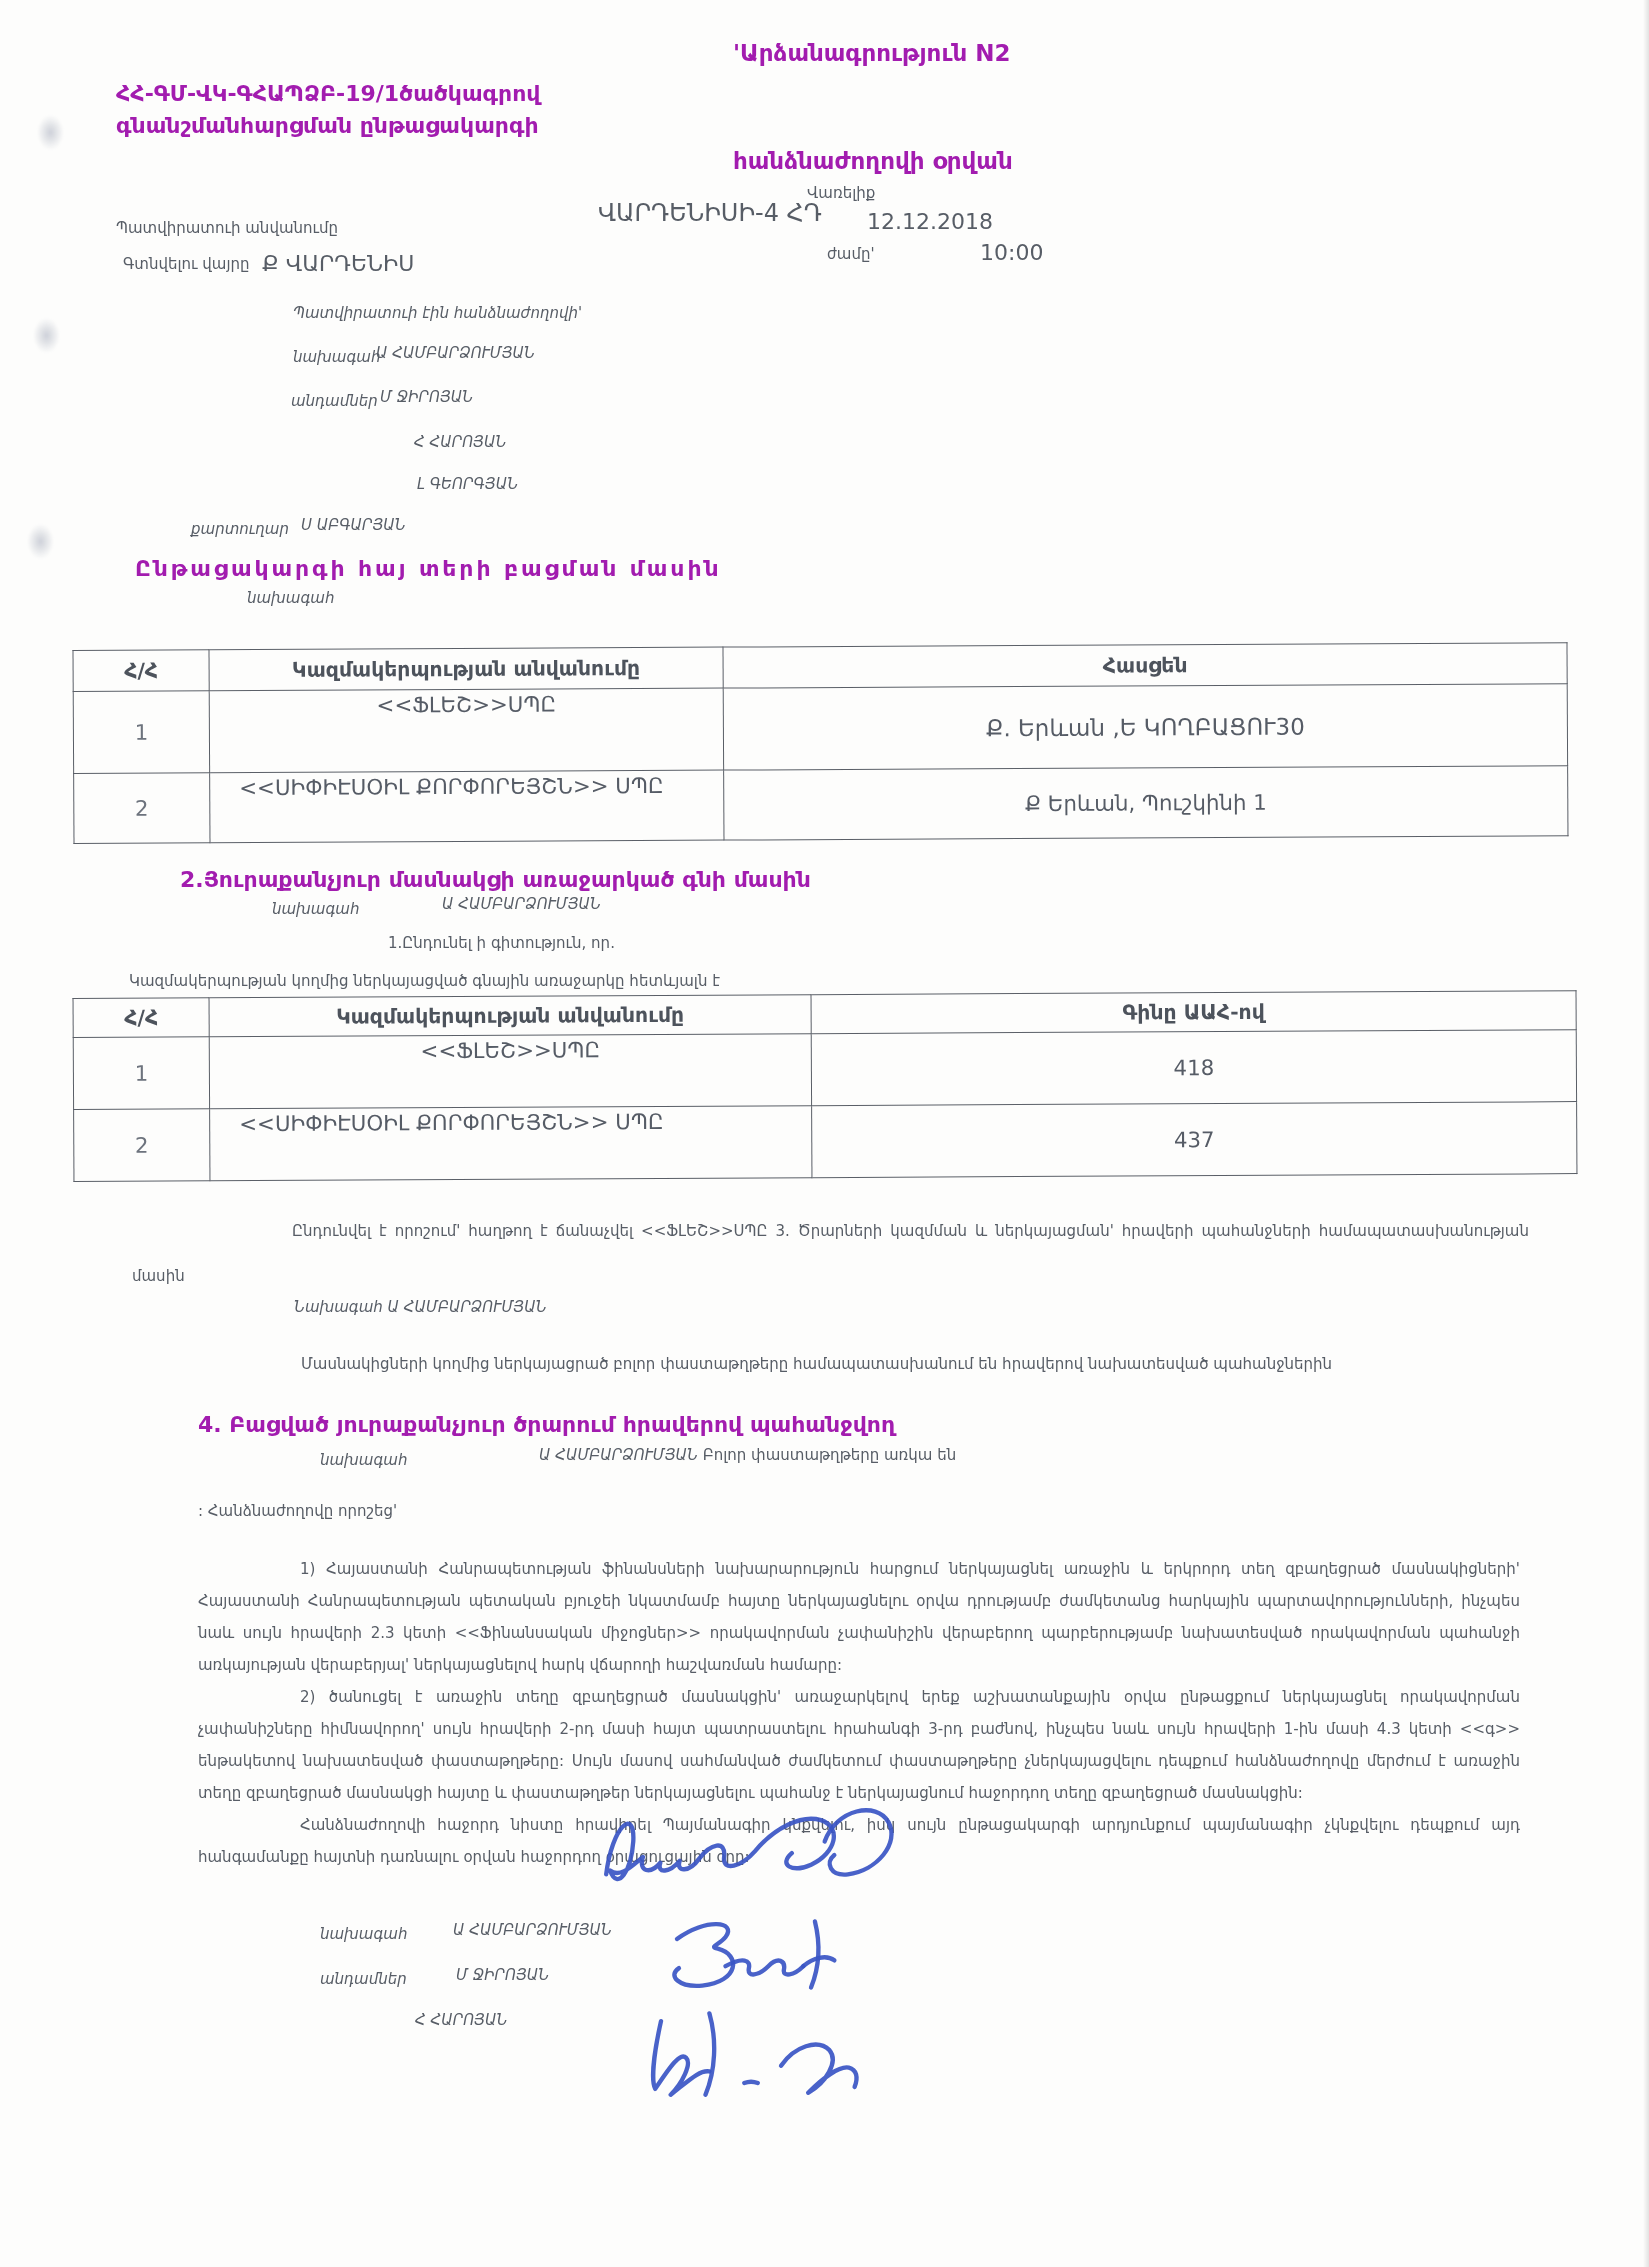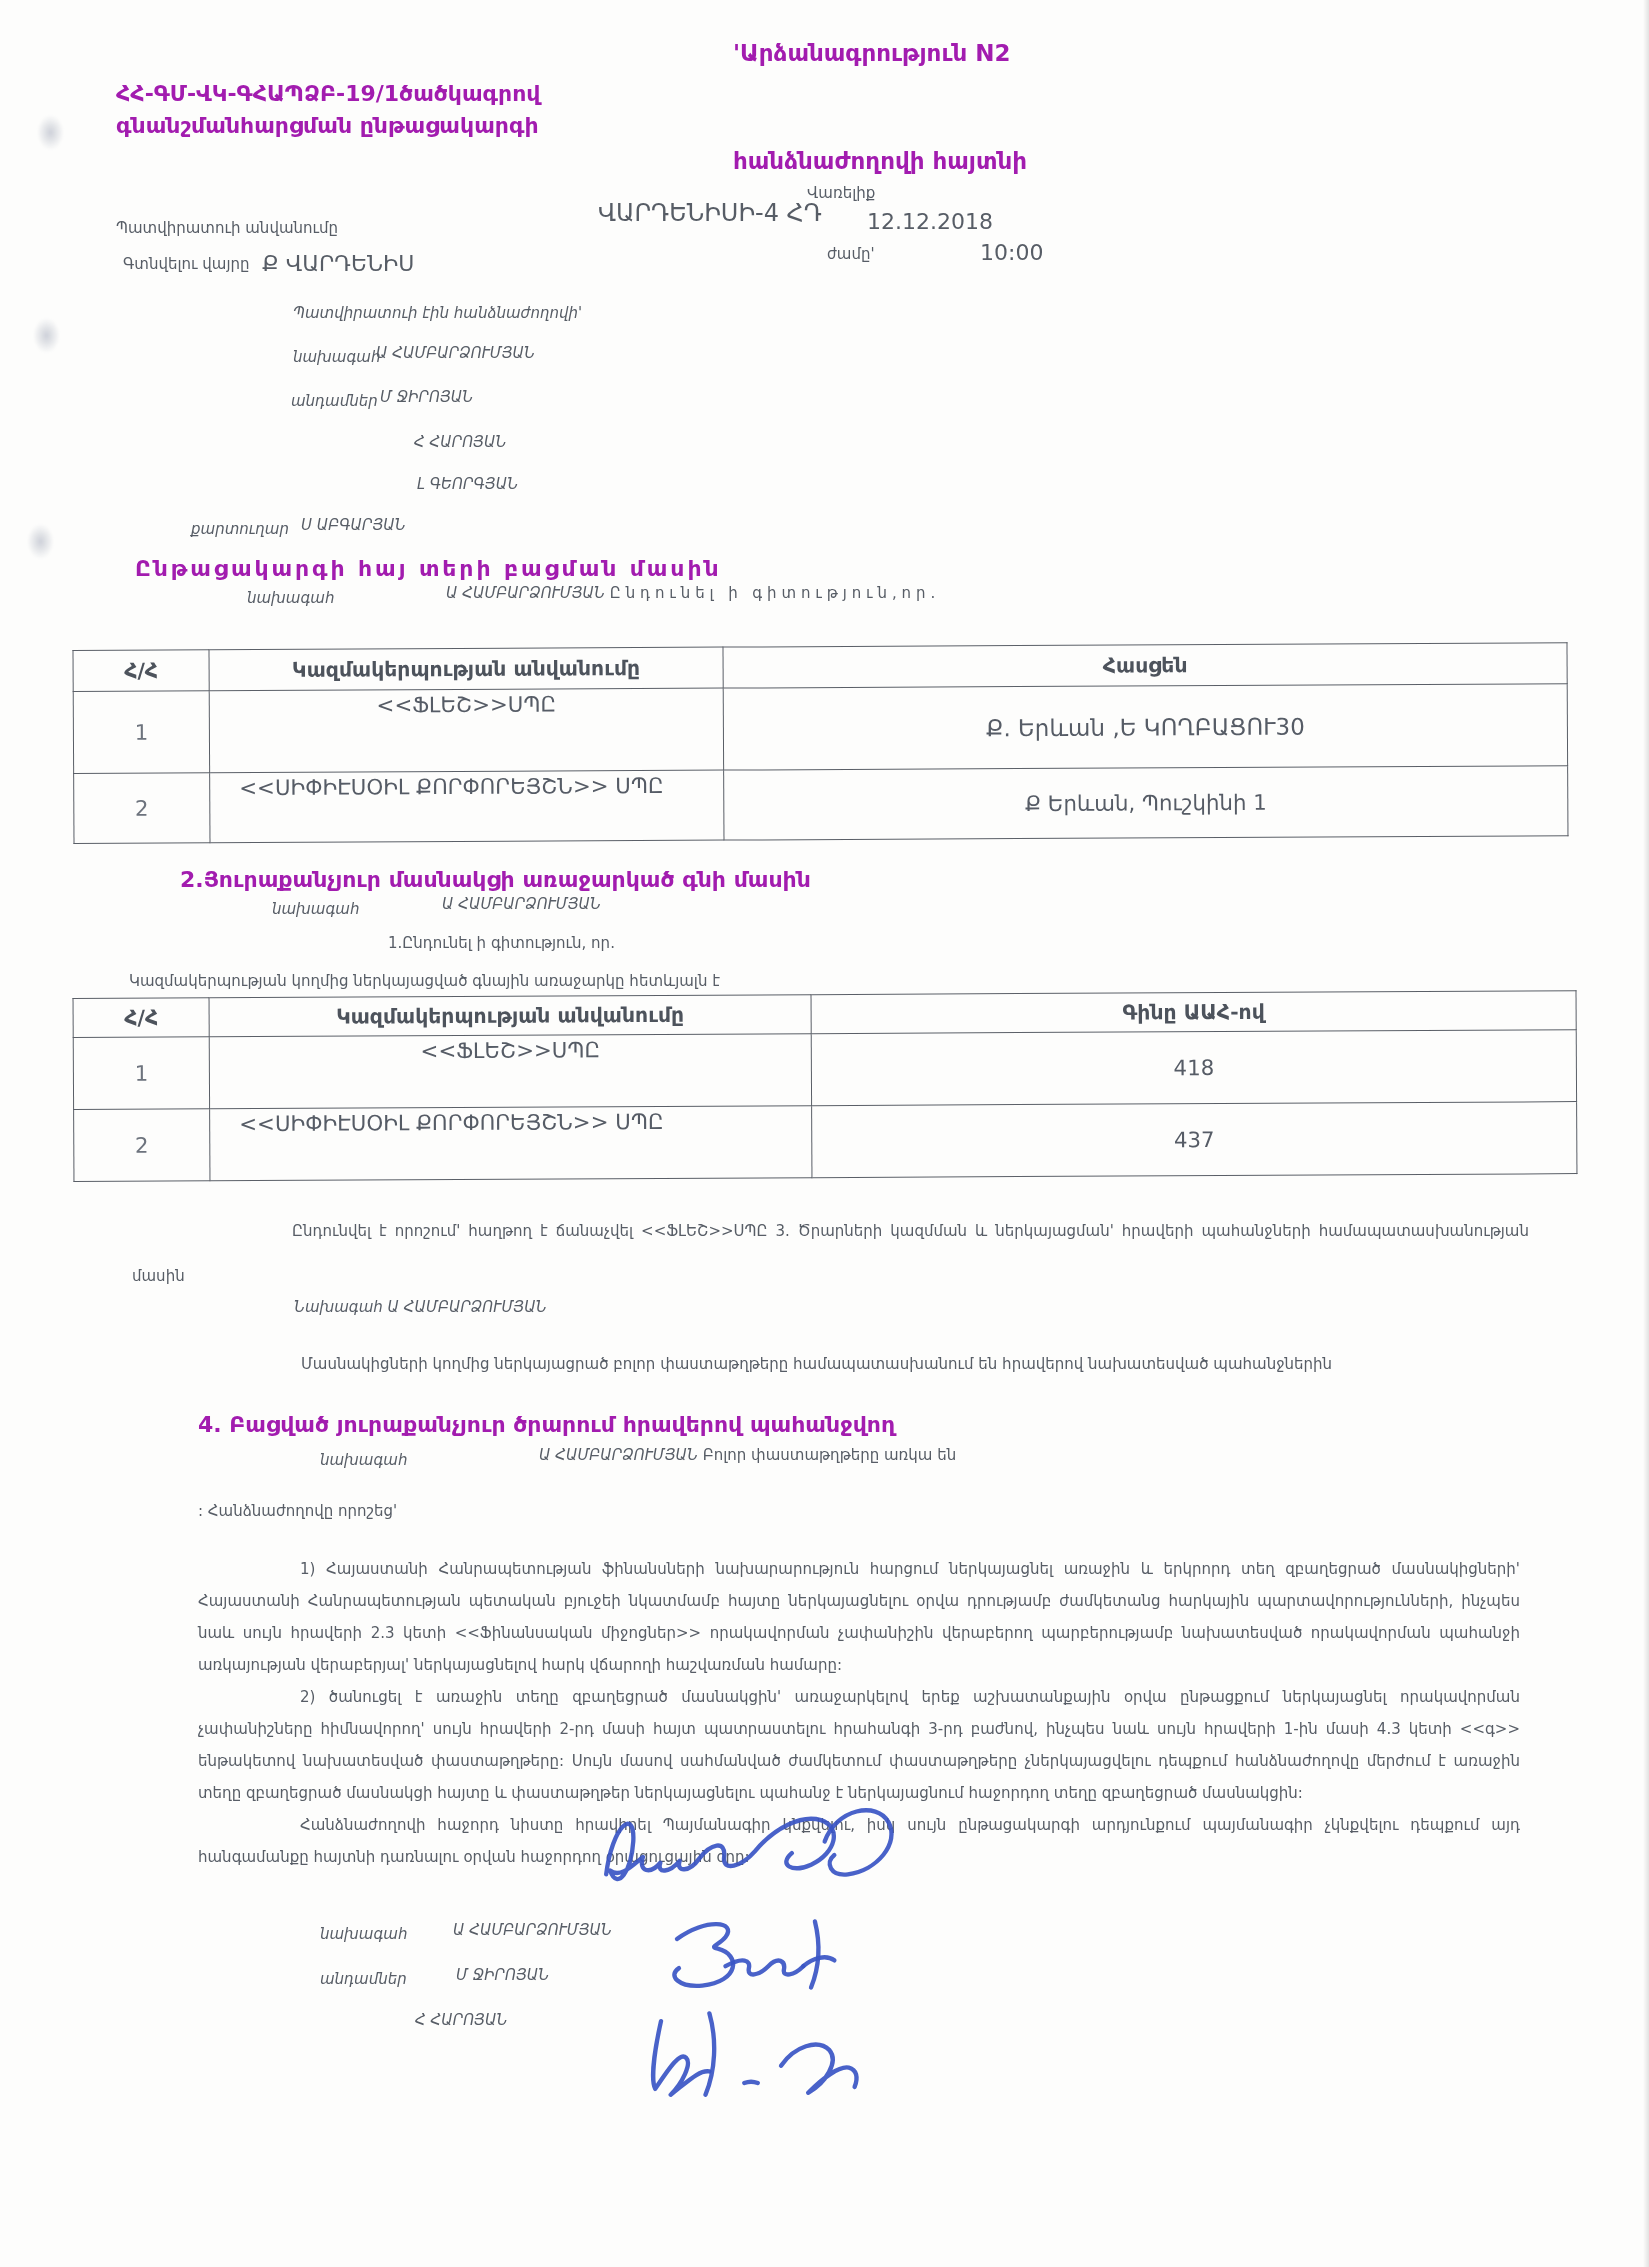--- a/index.html
+++ b/index.html
@@ -46,21 +46,21 @@
 <div class="page">
 
   <div class="smudge" style="left:37px;top:115px;"></div>
   <div class="smudge" style="left:33px;top:318px;"></div>
   <div class="smudge" style="left:27px;top:524px;"></div>
   <div class="edge-shadow"></div>
 
   <div class="t b" style="left:733px;top:39px;font-size:23px;">'Արձանագրություն N2</div>
   <div class="t b" style="left:116px;top:80px;font-size:22px;">ՀՀ-ԳՄ-ՎԿ-ԳՀԱՊՁԲ-19/1ծածկագրով</div>
   <div class="t b" style="left:116px;top:112px;font-size:22px;">գնանշմանհարցման ընթացակարգի</div>
-  <div class="t b" style="left:733px;top:147px;font-size:23px;">հանձնաժողովի հայտնի</div>
+  <div class="t b" style="left:733px;top:147px;font-size:23px;">հանձնաժողովի օրվան</div>
   <div class="t" style="left:807px;top:184px;">Վառելիք</div>
 
   <div class="t" style="left:116px;top:219px;">Պատվիրատուի անվանումը</div>
   <div class="t" style="left:574px;top:198px;font-size:24px;margin-left:24px;">ՎԱՐԴԵՆԻՍԻ-4  ՀԴ</div>
   <div class="t" style="left:867px;top:208px;font-size:22px;">12.12.2018</div>
   <div class="t" style="left:123px;top:255px;">Գտնվելու վայրը</div>
   <div class="t" style="left:262px;top:250px;font-size:22px;">Ք ՎԱՐԴԵՆԻՍ</div>
   <div class="t" style="left:827px;top:245px;">ժամը'</div>
   <div class="t" style="left:948px;top:239px;font-size:22px;margin-left:32px;">10:00</div>
 
@@ -69,24 +69,20 @@
   <div class="t i" style="left:376px;top:344px;">Ա ՀԱՄԲԱՐՁՈՒՄՅԱՆ</div>
   <div class="t i" style="left:291px;top:392px;">անդամներ</div>
   <div class="t i" style="left:380px;top:388px;">Մ ՋԻՐՈՅԱՆ</div>
   <div class="t i" style="left:414px;top:433px;">Հ ՀԱՐՈՅԱՆ</div>
   <div class="t i" style="left:417px;top:475px;">Լ ԳԵՈՐԳՅԱՆ</div>
   <div class="t i" style="left:191px;top:520px;text-align:right;">քարտուղար</div>
   <div class="t i" style="left:301px;top:516px;">Ս ԱԲԳԱՐՅԱՆ</div>
 
   <div class="t b sp3" style="left:135px;top:555px;font-size:22px;">Ընթացակարգի հայ տերի բացման մասին</div>
   <div class="t i" style="left:247px;top:589px;">նախագահ</div>
-  <div class="t" style="left:446px;top:584px;">
-    <span class="i">Ա ՀԱՄԲԱՐՁՈՒՄՅԱՆ</span>
-    <span class="sp5">Ընդունել ի գիտություն,որ.</span>
-  </div>
 
   <table class="doc" style="left:73px;top:650px;width:1494px;">
     <colgroup>
         <col style="width:136px">
         <col style="width:514px">
         <col style="width:844px">
       </colgroup>
     <tbody>
         <tr style="height:41px">
       <th>Հ/Հ</th>

